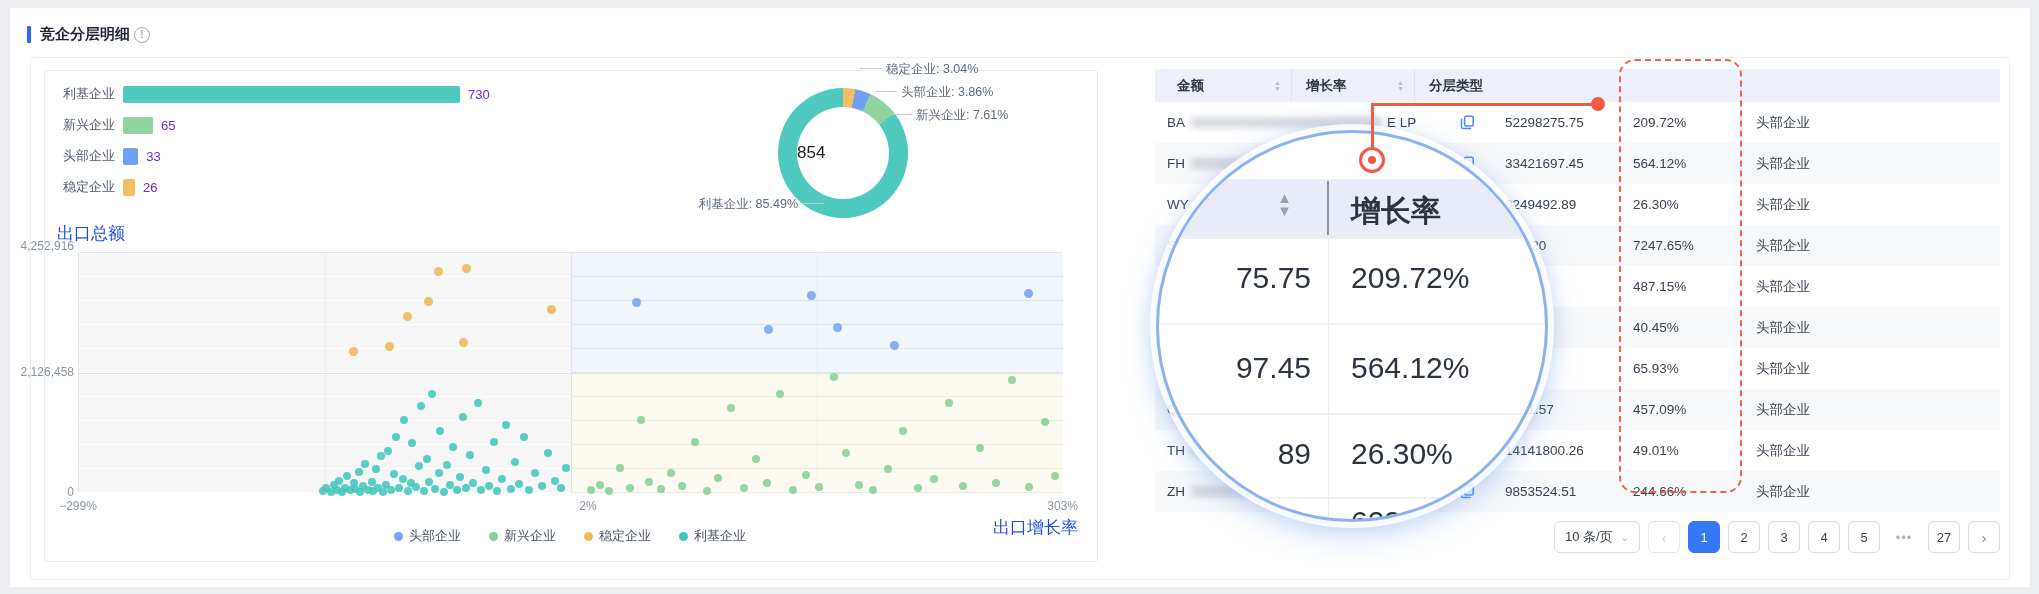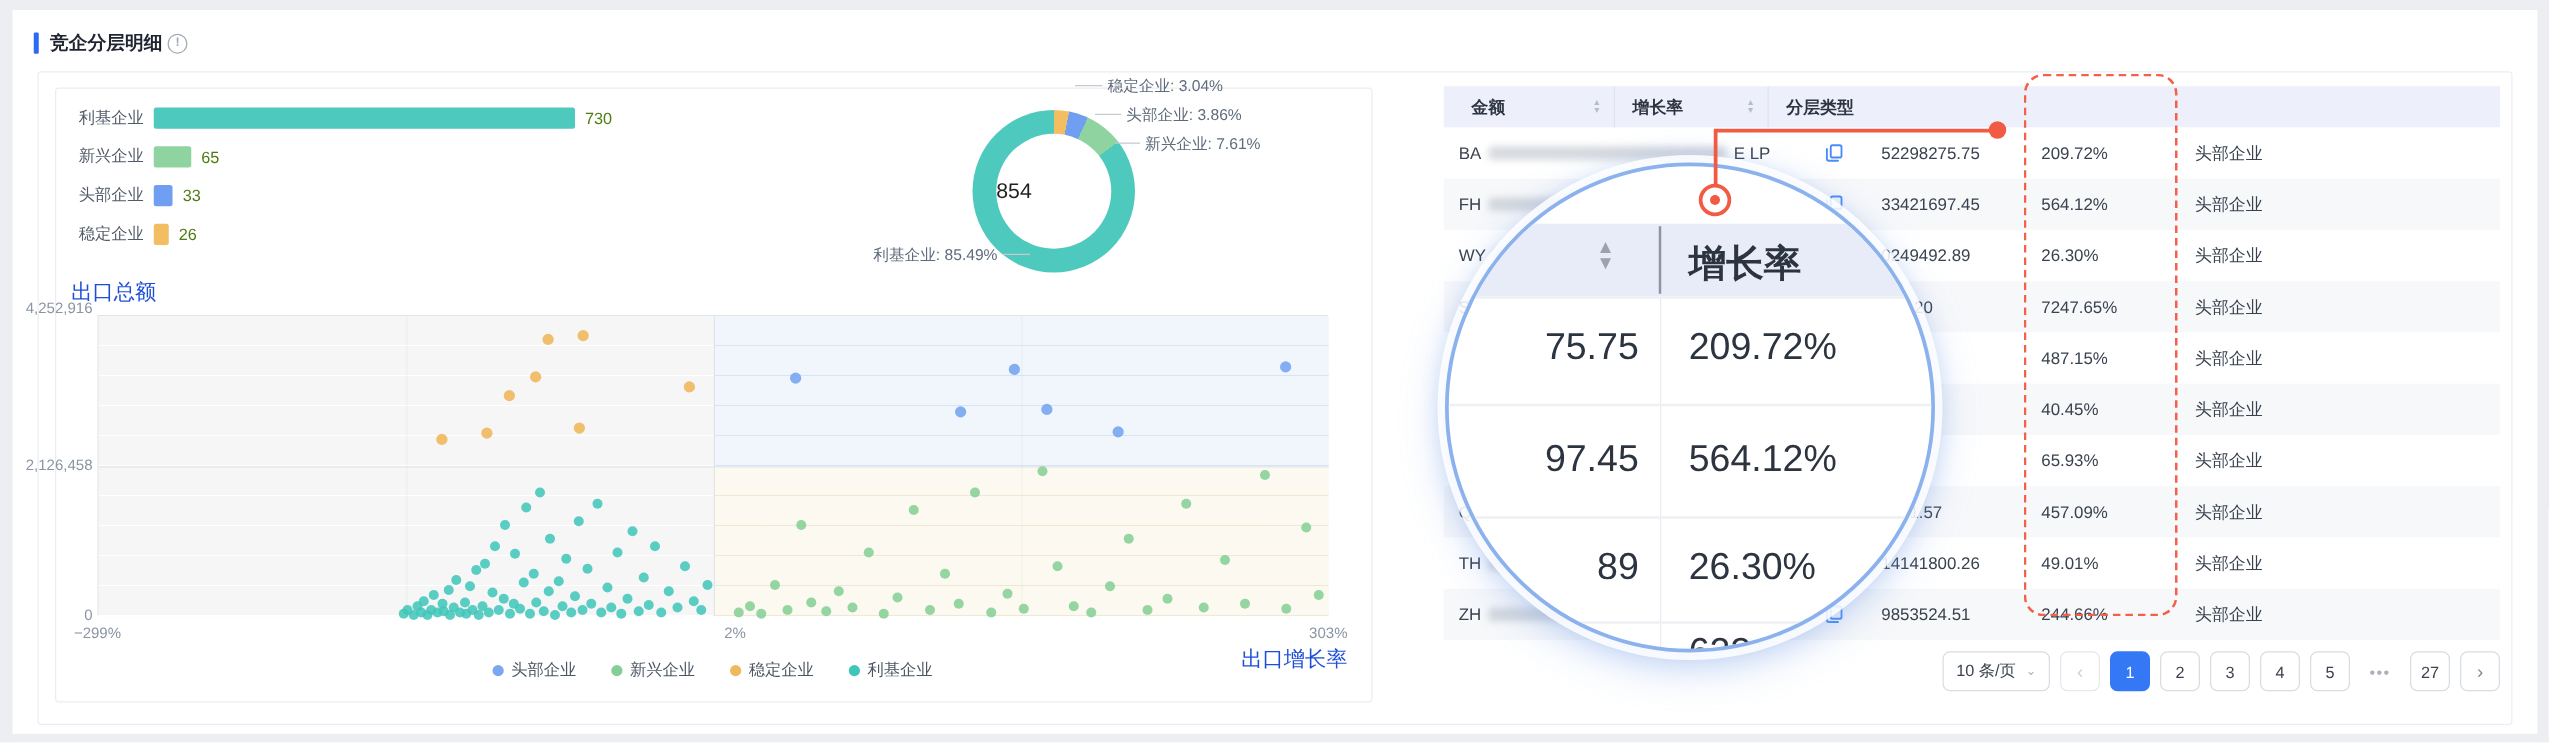--- a/index.html
+++ b/index.html
@@ -12,21 +12,21 @@
   .page-title{position:absolute;left:40px;top:25px;font-size:15px;font-weight:bold;color:#1f2430}
   .info-ic{position:absolute;left:134px;top:27px;width:14px;height:14px;border:1px solid #a2aab6;border-radius:50%;
            color:#a2aab6;font-size:10px;line-height:14px;text-align:center;font-weight:bold}
   
   .outer-card{position:absolute;left:30px;top:57px;width:1978px;height:521px;background:#fff;border:1px solid #eceef1;border-radius:3px}
   .chart-card{position:absolute;left:44px;top:70px;width:1052px;height:490px;background:#fff;border:1px solid #ecedf0;border-radius:3px}
   
   .barrow{position:absolute;left:57px;height:18px;display:flex;align-items:center}
   .barrow .blab{width:58px;text-align:right;font-size:13px;color:#525b69;margin-right:8px;flex:none;white-space:nowrap}
   .barrow .bar{height:17px;border-radius:2px;flex:none}
-  .barrow .bval{font-size:13px;color:#4d7c0f;margin-left:8px}
+  .barrow .bval{font-size:13px;color:#6d28d9;margin-left:8px}
   
   .donut{position:absolute;left:778px;top:88px;width:130px;height:130px;border-radius:50%}
   .donut-hole{position:absolute;left:797px;top:107px;width:92px;height:92px;border-radius:50%;background:#fff;
               display:flex;align-items:center;justify-content:flex-start;font-size:17px;color:#222}
   .dlab{position:absolute;font-size:12.5px;color:#5f6b7c;white-space:nowrap}
   .dline{position:absolute;height:1px;background:#c4c9d2}
   
   .plot{position:absolute;left:78px;top:252px;width:984px;height:240px;border:1px solid #e0e3e7;box-sizing:border-box}
   .quad{position:absolute;width:492px;height:120px}
   .q-tl,.q-bl{background:#f6f6f7;background-image:repeating-linear-gradient(to bottom,transparent 0 23px,rgba(255,255,255,.95) 23px 24px)}

